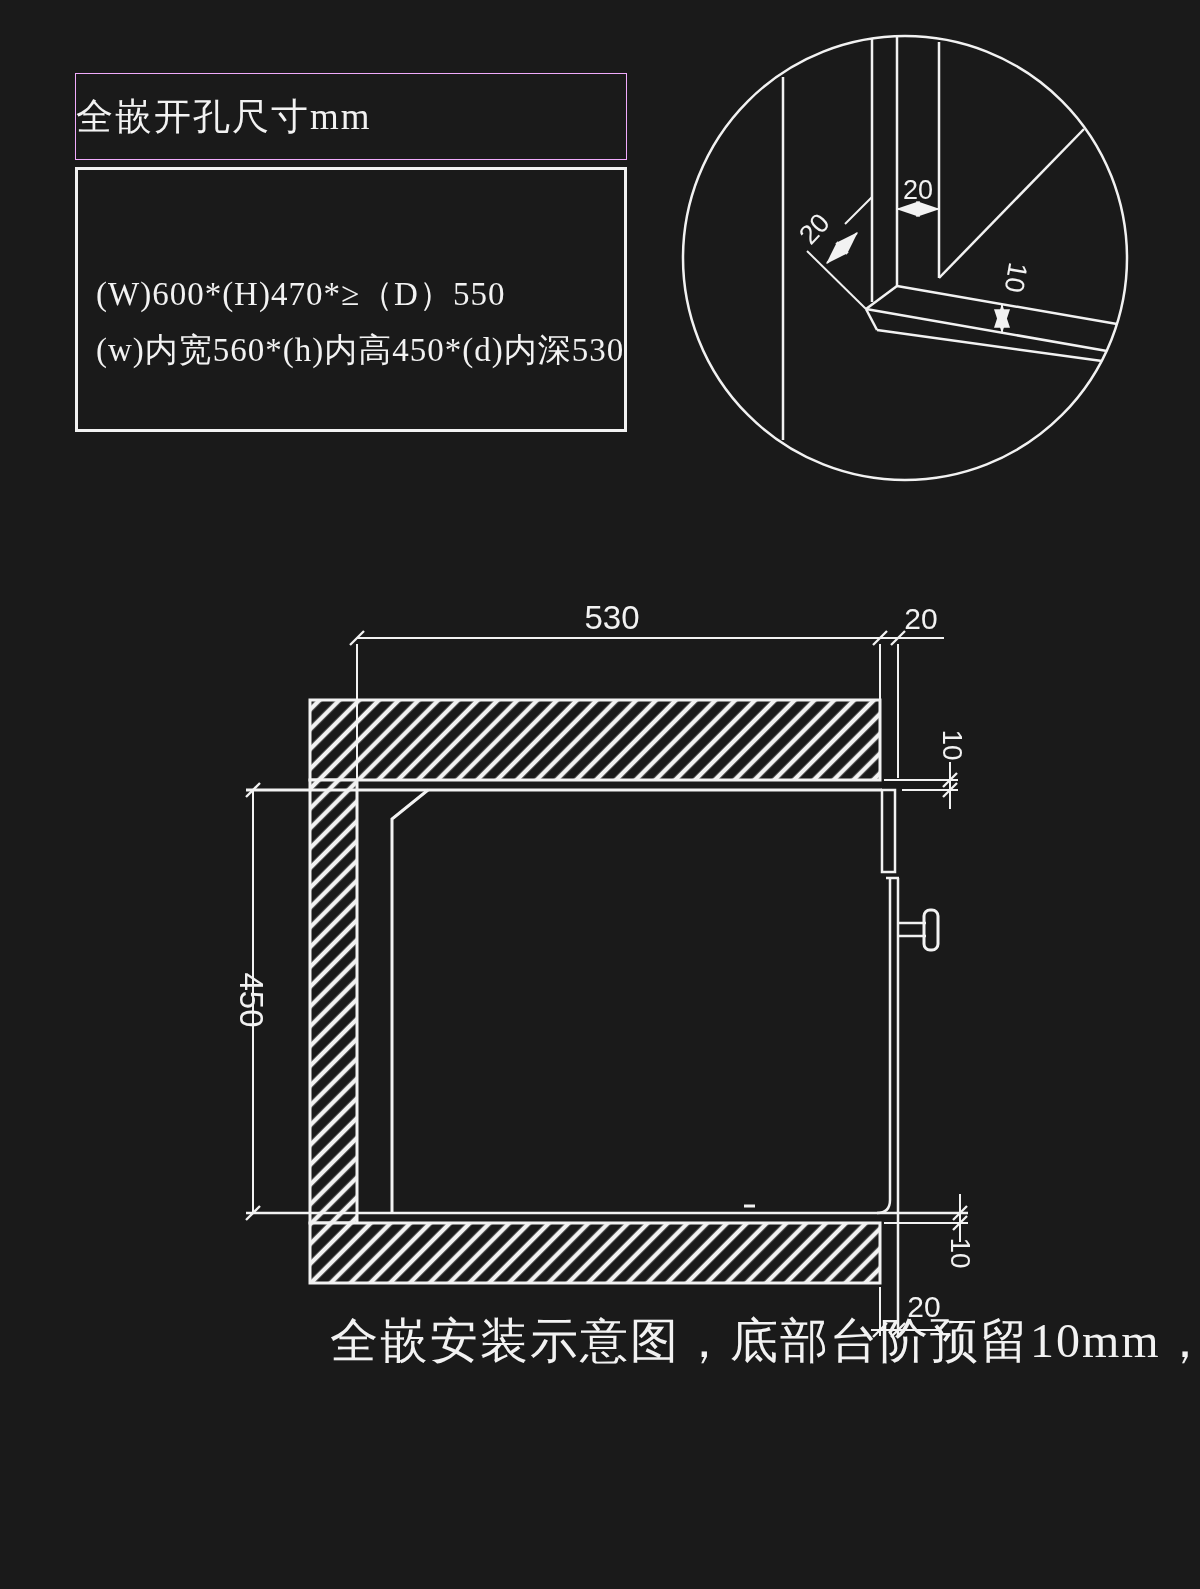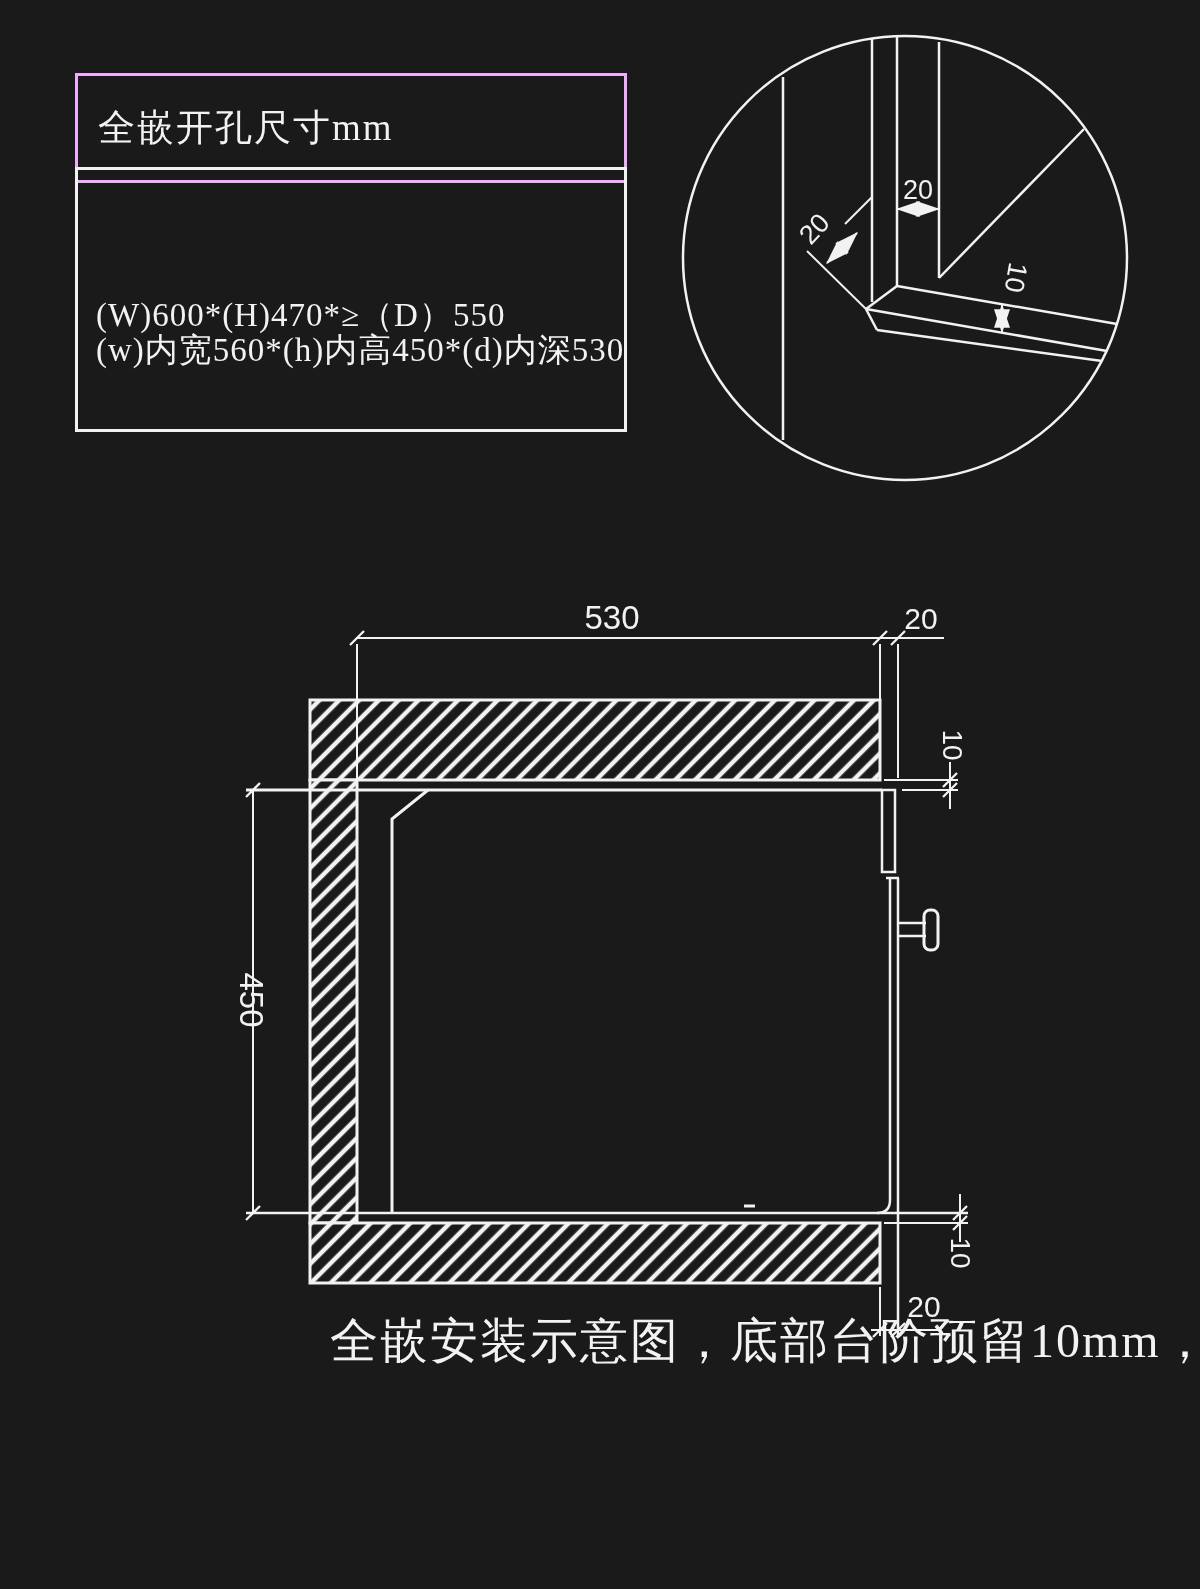--- a/index.html
+++ b/index.html
@@ -4,31 +4,31 @@
 <style>
   html,body{margin:0;padding:0;background:#111;}
   .page{
     position:relative;width:1200px;height:1589px;overflow:hidden;
     background:#1a1a1a;
     font-family:"Liberation Serif","DejaVu Serif",serif;
     color:#f2f2f2;
   }
   .page svg{position:absolute;left:0;top:0;}
   .spec-title-box{
-    position:absolute;left:75px;top:73px;width:552px;height:110px;
-    border:3px solid #f0abfc;box-sizing:border-box;
-    display:flex;align-items:center;padding-left:20px;
+    position:absolute;left:75px;top:73px;width:552px;height:87px;
+    border:1px solid #f0abfc;box-sizing:border-box;
+    display:flex;align-items:center;
     font-size:37px;letter-spacing:2px;
   }
   .spec-body-box{
     position:absolute;left:75px;top:167px;width:552px;height:265px;
     border:3px solid #f2f2f2;box-sizing:border-box;
   }
   .spec-line{position:absolute;left:18px;white-space:nowrap;font-size:33px;letter-spacing:1px;}
-  .spec-line-1{top:102px;margin-top:21px;}
+  .spec-line-1{top:102px;}
   .spec-line-2{top:158px;text-align:center;}
   .caption{
     position:absolute;left:330px;top:1312px;
     font-size:48px;line-height:57px;letter-spacing:2px;white-space:nowrap;
   }
   .dim-label{
     font-family:"Liberation Sans","DejaVu Sans",sans-serif;
     fill:#f2f2f2;
   }
 </style>

